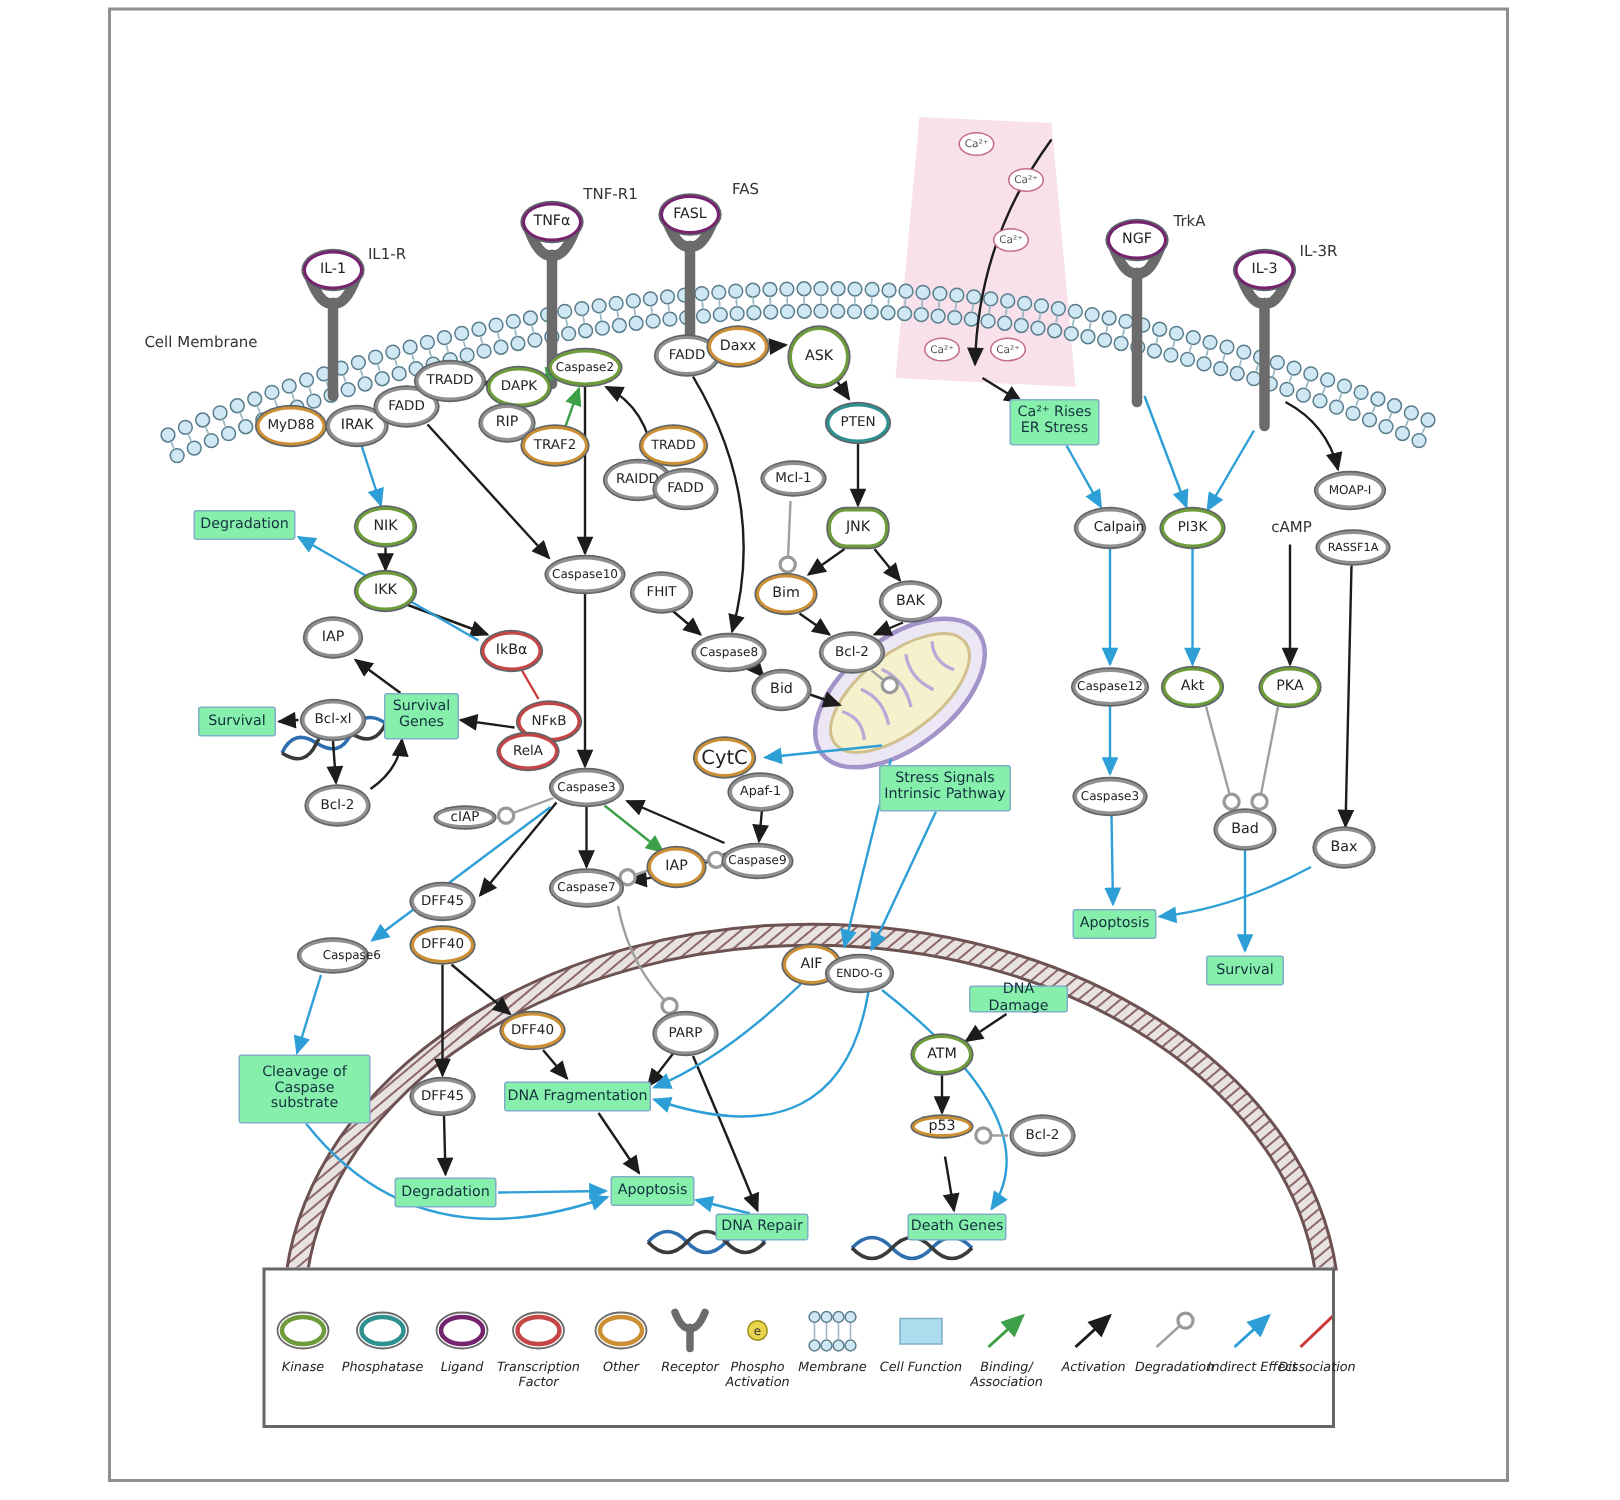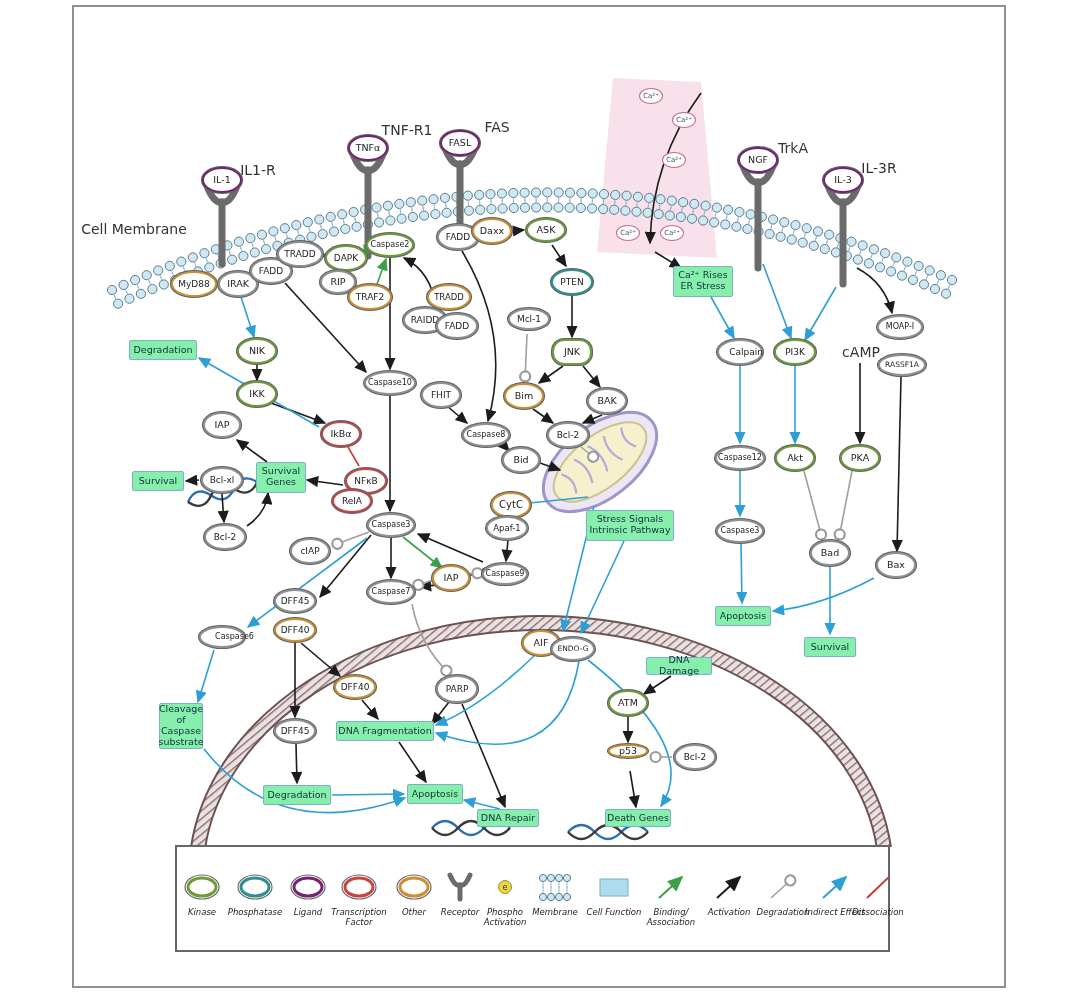--- a/index.html
+++ b/index.html
@@ -7,21 +7,21 @@
        font-family:"DejaVu Sans", sans-serif;}
   #frame{position:absolute;left:72px;top:5px;width:934px;height:983px;border:2px solid #8f8f8f;box-sizing:border-box;}
   #scene{position:absolute;left:0;top:0;z-index:1;}
   .node{position:absolute;background:#fff;border-radius:50%;display:flex;align-items:center;justify-content:center;
         text-align:center;color:#222;border:2.4px solid #888;box-shadow:0 0 0 1.1px #5f6569;
         box-sizing:border-box;z-index:3;line-height:1;font-size:9.5px;}
   .node.t-ion{border-width:1.6px;box-shadow:none;font-size:7px;color:#555;}
   .box{position:absolute;background:#86efac;border:1px solid #7fb0c8;display:flex;align-items:center;justify-content:center;
        text-align:center;color:#12303d;white-space:pre-line;z-index:3;box-sizing:border-box;line-height:1.15;
        font-size:9.5px;border-radius:2px;}
-  .ann{position:absolute;font-size:14px;color:#333;z-index:3;transform:translate(-50%,-50%);white-space:nowrap;}
+  .ann{position:absolute;font-size:10px;color:#333;z-index:3;transform:translate(-50%,-50%);white-space:nowrap;}
   #legend{position:absolute;left:175px;top:845px;width:715px;height:107px;background:#fff;border:2px solid #666;
           z-index:5;box-sizing:border-box;}
   #legend svg{position:absolute;left:0;top:0;}
   .lg-label{position:absolute;font-size:8.5px;text-align:center;white-space:pre-line;color:#222;line-height:1.2;top:60px;width:64px;font-style:italic;}
 </style>
 </head>
 <body>
 
 <div id="frame"></div>
 <svg id="scene" width="1080" height="1000">
@@ -484,45 +484,45 @@
     <div class="node t-gray" style="position: absolute; left: 277px; top: 241px; width: 46px; height: 26px; border-color: rgb(144, 144, 144); font-size: 9px;">TRADD</div>
     <div class="node t-kinase" style="position: absolute; left: 325px; top: 245px; width: 42px; height: 26px; border-color: rgb(111, 156, 58); font-size: 9px;">DAPK</div>
     <div class="node t-gray" style="position: absolute; left: 320px; top: 270px; width: 36px; height: 24px; border-color: rgb(144, 144, 144);">RIP</div>
     <div class="node t-other" style="position: absolute; left: 348px; top: 284px; width: 44px; height: 26px; border-color: rgb(204, 143, 51); font-size: 9px;">TRAF2</div>
     <div class="node t-kinase" style="position: absolute; left: 366px; top: 233px; width: 48px; height: 24px; border-color: rgb(111, 156, 58); font-size: 8px;">Caspase2</div>
     <div class="node t-gray" style="position: absolute; left: 403px; top: 307px; width: 44px; height: 26px; border-color: rgb(144, 144, 144); font-size: 9px;">RAIDD</div>
     <div class="node t-other" style="position: absolute; left: 427px; top: 284px; width: 44px; height: 26px; border-color: rgb(204, 143, 51); font-size: 8.5px;">TRADD</div>
     <div class="node t-gray" style="position: absolute; left: 436px; top: 313px; width: 42px; height: 26px; border-color: rgb(144, 144, 144); font-size: 9px;">FADD</div>
     <div class="node t-gray" style="position: absolute; left: 437px; top: 224px; width: 42px; height: 26px; border-color: rgb(144, 144, 144); font-size: 9px;">FADD</div>
     <div class="node t-other" style="position: absolute; left: 472px; top: 218px; width: 40px; height: 26px; border-color: rgb(204, 143, 51);">Daxx</div>
-    <div class="node t-kinase" style="position: absolute; left: 526px; top: 218px; width: 40px; height: 24px; border-color: rgb(111, 156, 58);">ASK</div>
+    <div class="node t-kinase" style="position: absolute; left: 526px; top: 218px; width: 40px; height: 40px; border-color: rgb(111, 156, 58);">ASK</div>
     <div class="node t-phosphatase" style="position: absolute; left: 551px; top: 269px; width: 42px; height: 26px; border-color: rgb(47, 144, 144); font-size: 9px;">PTEN</div>
     <div class="node t-gray" style="position: absolute; left: 508px; top: 308px; width: 42px; height: 22px; border-color: rgb(144, 144, 144); font-size: 9px;">Mcl-1</div>
     <div class="node t-kinase" style="position: absolute; left: 552px; top: 339px; width: 40px; height: 26px; border-color: rgb(111, 156, 58); border-radius: 12px;">JNK</div>
     <div class="node t-other" style="position: absolute; left: 504px; top: 383px; width: 40px; height: 26px; border-color: rgb(204, 143, 51);">Bim</div>
     <div class="node t-gray" style="position: absolute; left: 587px; top: 388px; width: 40px; height: 26px; border-color: rgb(144, 144, 144);">BAK</div>
     <div class="node t-gray" style="position: absolute; left: 547px; top: 422px; width: 42px; height: 26px; border-color: rgb(144, 144, 144); font-size: 9px;">Bcl-2</div>
     <div class="node t-gray" style="position: absolute; left: 502px; top: 447px; width: 38px; height: 26px; border-color: rgb(144, 144, 144);">Bid</div>
     <div class="node t-gray" style="position: absolute; left: 364px; top: 371px; width: 52px; height: 24px; border-color: rgb(144, 144, 144); font-size: 8px;">Caspase10</div>
     <div class="node t-gray" style="position: absolute; left: 421px; top: 382px; width: 40px; height: 26px; border-color: rgb(144, 144, 144); font-size: 9px;">FHIT</div>
     <div class="node t-gray" style="position: absolute; left: 462px; top: 423px; width: 48px; height: 24px; border-color: rgb(144, 144, 144); font-size: 8px;">Caspase8</div>
     <div class="node t-kinase" style="position: absolute; left: 237px; top: 338px; width: 40px; height: 26px; border-color: rgb(111, 156, 58);">NIK</div>
     <div class="node t-kinase" style="position: absolute; left: 237px; top: 381px; width: 40px; height: 26px; border-color: rgb(111, 156, 58);">IKK</div>
     <div class="node t-tf" style="position: absolute; left: 321px; top: 421px; width: 40px; height: 26px; border-color: rgb(198, 69, 69);">IkBα</div>
     <div class="node t-tf" style="position: absolute; left: 345px; top: 468px; width: 42px; height: 26px; border-color: rgb(198, 69, 69); font-size: 9px;">NFκB</div>
     <div class="node t-tf" style="position: absolute; left: 332px; top: 489px; width: 40px; height: 24px; border-color: rgb(198, 69, 69); font-size: 9px;">RelA</div>
     <div class="node t-gray" style="position: absolute; left: 203px; top: 412px; width: 38px; height: 26px; border-color: rgb(144, 144, 144);">IAP</div>
     <div class="node t-gray" style="position: absolute; left: 201px; top: 467px; width: 42px; height: 26px; border-color: rgb(144, 144, 144); font-size: 9px;">Bcl-xl</div>
     <div class="node t-gray" style="position: absolute; left: 204px; top: 524px; width: 42px; height: 26px; border-color: rgb(144, 144, 144); font-size: 9px;">Bcl-2</div>
     <div class="node t-gray" style="position: absolute; left: 367px; top: 513px; width: 48px; height: 24px; border-color: rgb(144, 144, 144); font-size: 8px;">Caspase3</div>
-    <div class="node t-gray" style="position: absolute; left: 290px; top: 538px; width: 40px; height: 26px; border-color: rgb(144, 144, 144); font-size: 9px;">cIAP</div>
+    <div class="node t-gray" style="position: absolute; left: 290px; top: 538px; width: 40px; height: 14px; border-color: rgb(144, 144, 144); font-size: 9px;">cIAP</div>
     <div class="node t-gray" style="position: absolute; left: 367px; top: 580px; width: 48px; height: 24px; border-color: rgb(144, 144, 144); font-size: 8px;">Caspase7</div>
     <div class="node t-other" style="position: absolute; left: 432px; top: 565px; width: 38px; height: 26px; border-color: rgb(204, 143, 51);">IAP</div>
     <div class="node t-gray" style="position: absolute; left: 482px; top: 563px; width: 46px; height: 22px; border-color: rgb(144, 144, 144); font-size: 8px;">Caspase9</div>
-    <div class="node t-other" style="position: absolute; left: 491px; top: 492px; width: 40px; height: 26px; border-color: rgb(204, 143, 51); font-size: 10px;">CytC</div>
+    <div class="node t-other" style="position: absolute; left: 463px; top: 492px; width: 40px; height: 26px; border-color: rgb(204, 143, 51); font-size: 13px;">CytC</div>
     <div class="node t-gray" style="position: absolute; left: 486px; top: 516px; width: 42px; height: 24px; border-color: rgb(144, 144, 144); font-size: 8.5px;">Apaf-1</div>
     <div class="node t-gray" style="position: absolute; left: 274px; top: 589px; width: 42px; height: 24px; border-color: rgb(144, 144, 144); font-size: 9px;">DFF45</div>
     <div class="node t-other" style="position: absolute; left: 274px; top: 618px; width: 42px; height: 24px; border-color: rgb(204, 143, 51); font-size: 9px;">DFF40</div>
     <div class="node t-gray" style="position: absolute; left: 199px; top: 626px; width: 46px; height: 22px; border-color: rgb(144, 144, 144); font-size: 8px; padding-left: 25px;">Caspase6</div>
     <div class="node t-other" style="position: absolute; left: 334px; top: 675px; width: 42px; height: 24px; border-color: rgb(204, 143, 51); font-size: 9px;">DFF40</div>
     <div class="node t-gray" style="position: absolute; left: 274px; top: 719px; width: 42px; height: 24px; border-color: rgb(144, 144, 144); font-size: 9px;">DFF45</div>
     <div class="node t-gray" style="position: absolute; left: 436px; top: 675px; width: 42px; height: 28px; border-color: rgb(144, 144, 144); font-size: 9px;">PARP</div>
     <div class="node t-other" style="position: absolute; left: 522px; top: 630px; width: 38px; height: 26px; border-color: rgb(204, 143, 51);">AIF</div>
     <div class="node t-gray" style="position: absolute; left: 551px; top: 637px; width: 44px; height: 24px; border-color: rgb(144, 144, 144); font-size: 7.5px;">ENDO-G</div>
     <div class="node t-kinase" style="position: absolute; left: 608px; top: 690px; width: 40px; height: 26px; border-color: rgb(111, 156, 58);">ATM</div>
@@ -540,21 +540,21 @@
     <div class="node t-gray" style="position: absolute; left: 878px; top: 354px; width: 48px; height: 22px; border-color: rgb(144, 144, 144); font-size: 7.5px;">RASSF1A</div>
     <div class="node t-ion" style="position: absolute; left: 639px; top: 88px; width: 24px; height: 16px; border-color: rgb(196, 106, 138);">Ca²⁺</div>
     <div class="node t-ion" style="position: absolute; left: 672px; top: 112px; width: 24px; height: 16px; border-color: rgb(196, 106, 138);">Ca²⁺</div>
     <div class="node t-ion" style="position: absolute; left: 662px; top: 152px; width: 24px; height: 16px; border-color: rgb(196, 106, 138);">Ca²⁺</div>
     <div class="node t-ion" style="position: absolute; left: 616px; top: 225px; width: 24px; height: 16px; border-color: rgb(196, 106, 138);">Ca²⁺</div>
     <div class="node t-ion" style="position: absolute; left: 660px; top: 225px; width: 24px; height: 16px; border-color: rgb(196, 106, 138);">Ca²⁺</div>
     <div class="box" style="position: absolute; left: 129px; top: 340px; width: 68px; height: 20px;">Degradation</div>
     <div class="box" style="position: absolute; left: 132px; top: 471px; width: 52px; height: 20px;">Survival</div>
     <div class="box" style="position: absolute; left: 256px; top: 461.5px; width: 50px; height: 31px;">Survival
 Genes</div>
-    <div class="box" style="position: absolute; left: 159px; top: 703px; width: 44px; height: 46px;">Cleavage of
+    <div class="box" style="position: absolute; left: 159px; top: 703px; width: 88px; height: 46px;">Cleavage of
 Caspase
 substrate</div>
     <div class="box" style="position: absolute; left: 336px; top: 721px; width: 98px; height: 20px;">DNA Fragmentation</div>
     <div class="box" style="position: absolute; left: 263px; top: 785px; width: 68px; height: 20px;">Degradation</div>
     <div class="box" style="position: absolute; left: 407px; top: 784px; width: 56px; height: 20px;">Apoptosis</div>
     <div class="box" style="position: absolute; left: 477px; top: 809px; width: 62px; height: 18px;">DNA Repair</div>
     <div class="box" style="position: absolute; left: 605px; top: 809px; width: 66px; height: 18px;">Death Genes</div>
     <div class="box" style="position: absolute; left: 646px; top: 657px; width: 66px; height: 18px;">DNA Damage</div>
     <div class="box" style="position: absolute; left: 586px; top: 509.5px; width: 88px; height: 31px;">Stress Signals
 Intrinsic Pathway</div>

